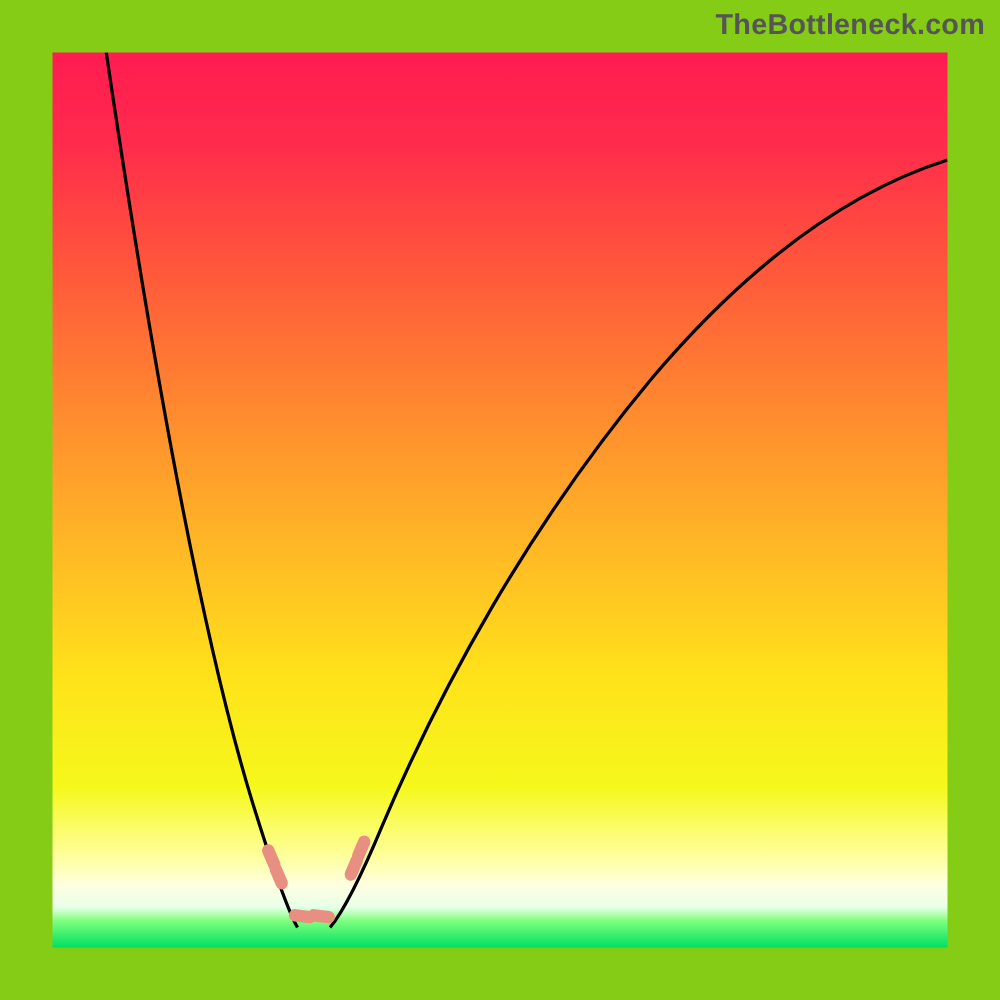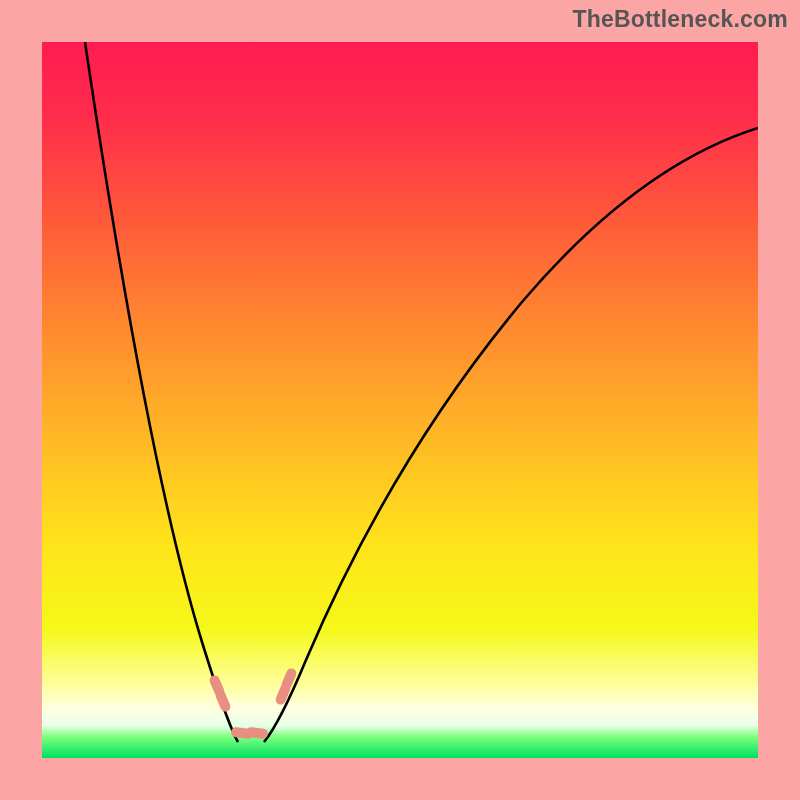--- a/index.html
+++ b/index.html
@@ -7,21 +7,21 @@
     padding: 0;
     width: 800px;
     height: 800px;
     background: #000;
     font-family: Arial, sans-serif;
     overflow: hidden;
   }
   .frame {
     position: absolute;
     inset: 0;
-    background: #fca5a5;
+    background: #84cc16;
   }
   .plot {
     position: absolute;
     left: 42px;
     top: 42px;
     width: 716px;
     height: 716px;
     background: linear-gradient(
       to bottom,
       #ff1c51 0%,

